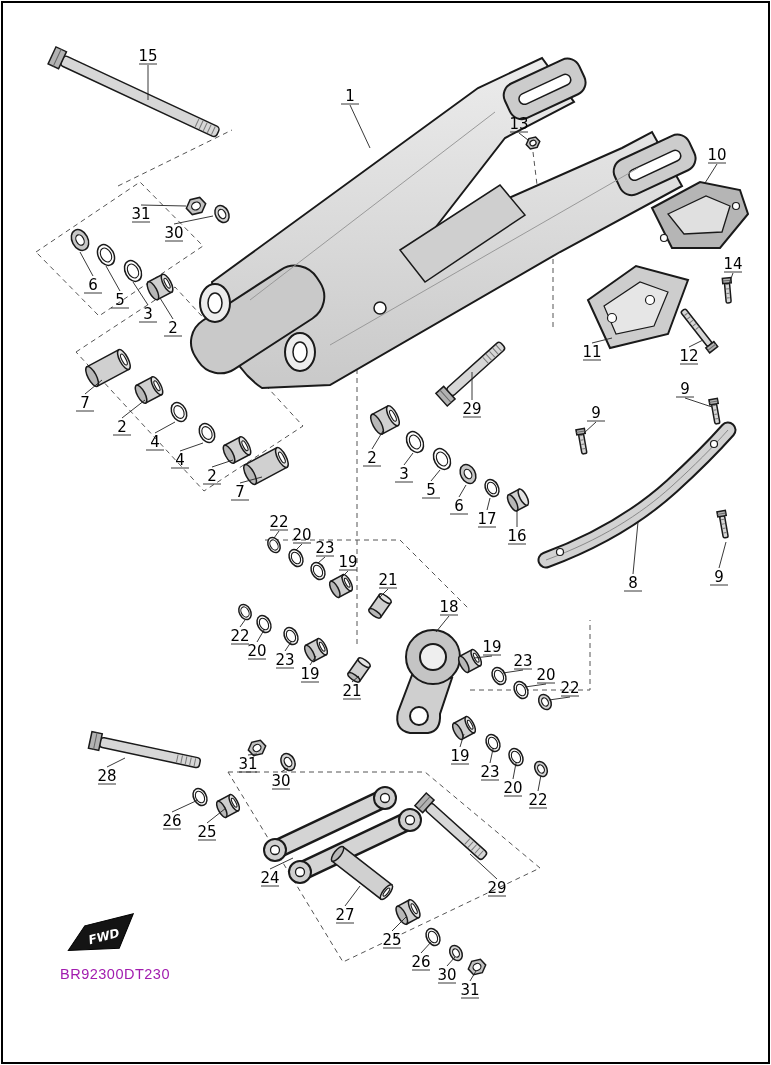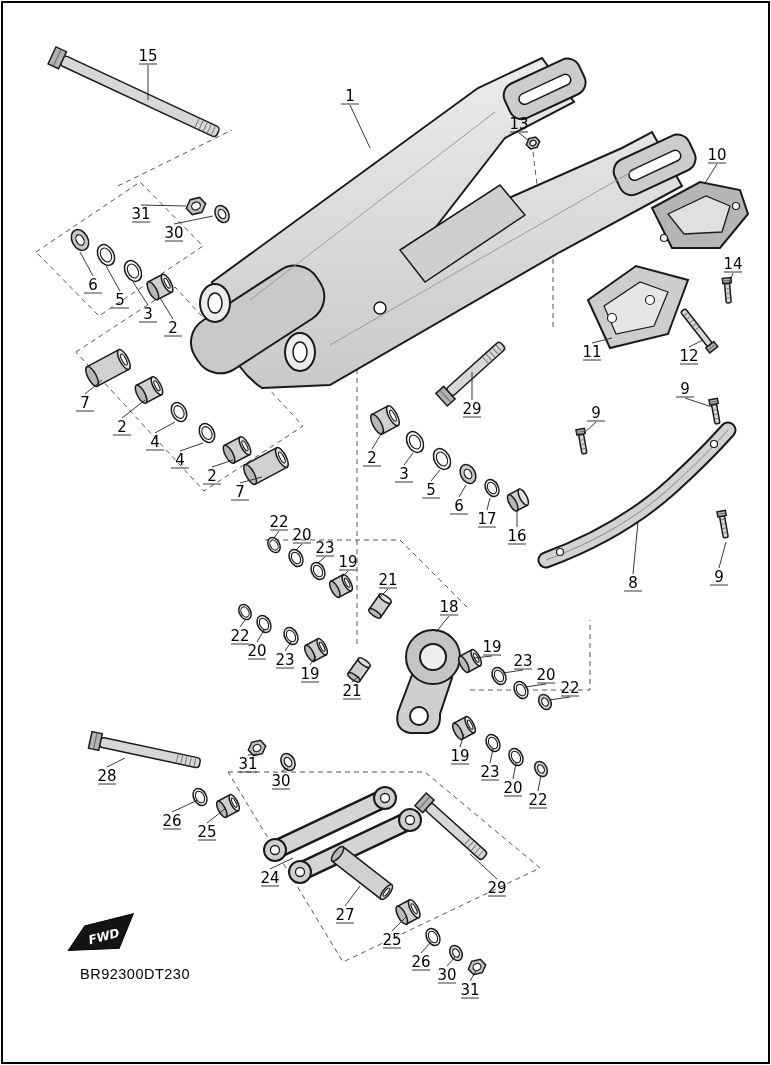--- a/index.html
+++ b/index.html
@@ -1,22 +1,22 @@
 <!DOCTYPE html>
 <html><head>
 <meta charset="utf-8">
 <style>
   html,body{margin:0;padding:0;background:#fff;}
   #page{position:relative;width:771px;height:1065px;background:#fff;overflow:hidden;
         font-family:"DejaVu Sans", sans-serif;}
   svg{position:absolute;left:0;top:0;}
   .callout{font:15px "DejaVu Sans", sans-serif;fill:#000;text-anchor:middle;}
   .fwd-text{font:bold italic 12px "DejaVu Sans", sans-serif;fill:#fff;text-anchor:middle;}
-  .diagram-code{position:absolute;left:80px;top:966px;font:14.5px "Liberation Sans", sans-serif;
-                color:#000000;letter-spacing:.5px;}
+  .diagram-code{position:absolute;left:60px;top:966px;font:14.5px "Liberation Sans", sans-serif;
+                color:#a21caf;letter-spacing:.5px;}
 </style>
 </head>
 <body>
 
 <div id="page">
 <svg width="771" height="1065" viewBox="0 0 771 1065">
   <defs>
     <linearGradient id="gmetal" x1="0" y1="0" x2="0" y2="1">
       <stop offset="0" stop-color="#ececec"></stop>
           <stop offset="1" stop-color="#c9c9c9"></stop>

